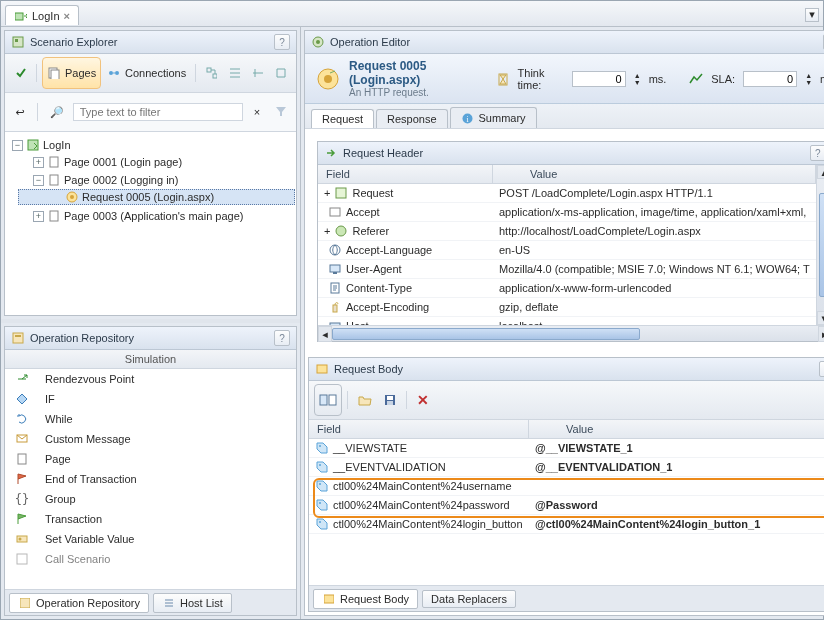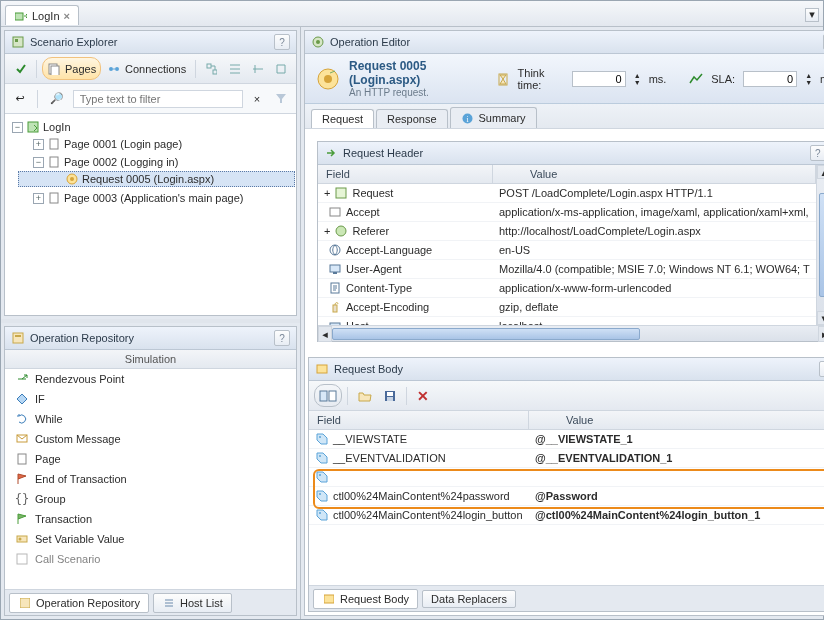--- a/index.html
+++ b/index.html
@@ -12,40 +12,40 @@
   .left { width:300px; display:flex; flex-direction:column; border-right:1px solid #b8c0c9; min-height:0;}
   .right { flex:1; display:flex; flex-direction:column; min-height:0; }
 
   .panel { display:flex; flex-direction:column; border:1px solid #b8c0c9; margin:3px; background:#fff; min-height:0; }
   .panel-head { display:flex; align-items:center; gap:5px; padding:3px 6px; background:linear-gradient(#eef3fb,#d9e2ee); border-bottom:1px solid #bcc7d4; }
   .panel-head .title-icon { width:14px; height:14px; display:inline-flex; align-items:center; justify-content:center; }
   .panel-head .title { flex:1; font-weight:normal; color:#2b3a4a; }
   .help-btn { width:16px; height:16px; border:1px solid #b8c0c9; border-radius:2px; display:flex; align-items:center; justify-content:center; background:linear-gradient(#fdfdfd,#e8edf4); color:#7a8798; cursor:pointer; font-size:10px;}
 
   .toolbar { display:flex; align-items:center; gap:2px; padding:3px 5px; background:linear-gradient(#f6f8fa,#e4e9f0); border-bottom:1px solid #cfd6df; }
-  .tbtn { display:inline-flex; align-items:center; justify-content:center; min-width:20px; height:23px; padding:0 4px; border:1px solid transparent; border-radius:10px; cursor:pointer; }
+  .tbtn { display:inline-flex; align-items:center; justify-content:center; min-width:20px; height:32px; padding:0 4px; border:1px solid transparent; border-radius:4px; cursor:pointer; }
   .tbtn.active, .tbtn:hover { border-color:#f1c27d; background:linear-gradient(#fff6e1,#ffe3a8); }
   .tbtn.label { gap:4px; padding:0 6px; }
   .sep { width:1px; height:18px; background:#cfd6df; margin:0 3px; }
 
   .filter-row { display:flex; align-items:center; gap:4px; padding:3px 5px; border-bottom:1px solid #cfd6df; background:#f7f9fb; }
   .filter-row input { flex:1; border:1px solid #cfd6df; padding:2px 6px; font: inherit; color:#999; }
   .tree { flex:1; overflow:auto; padding:4px 1px; background:#fff; }
   .tree ul { list-style:none; }
   .tree li { white-space:nowrap; padding:1px 0 1px 4px; }
   .tree .node { display:flex; align-items:center; gap:3px; padding:1px 2px; }
   .tree .node.sel { background:#d6e4f5; border:1px dotted #5b7aa6; padding:0 1px; }
   .node .exp { width:11px; height:11px; border:1px solid #9aa6b2; display:inline-flex; align-items:center; justify-content:center; font-size:9px; line-height:1; color:#566; background:#fff; cursor:pointer; }
   .indent { display:inline-block; }
   .w14 { width:14px; } .w42 { width:42px; }
   .icon { width:14px; height:14px; display:inline-flex; align-items:center; justify-content:center; flex-shrink:0; }
 
   .list { flex:1; overflow:auto; background:#fff; }
   .list-head { padding:3px 10px; background:linear-gradient(#f3f5f8,#e4e9f0); color:#555; border-bottom:1px solid #cfd6df; font-weight:normal;text-align:center;}
-  .list-row { display:flex; align-items:center; gap:6px; padding:3px 10px; }
+  .list-row { display:flex; align-items:center; gap:16px; padding:3px 10px; }
 
   .op-header { padding:5px 10px; display:flex; align-items:center; gap:8px; background:linear-gradient(#f2f6fc,#dbe4f1); border-bottom:1px solid #bcd; }
   .op-header .big-icon { width:26px; height:26px; }
   .op-header .ttl { font-weight:bold; color:#2c5a84; font-size:12px; }
   .op-header .sub { color:#6b7b8b; font-size:10px; }
   .op-header .spacer { flex:1; }
   .numbox { width:54px; border:1px solid #b8c0c9; text-align:right; padding:1px 3px; background:#fff; font:inherit; }
 
   .subtabs { display:flex; align-items:flex-end; gap:2px; padding:3px 6px 0; background:linear-gradient(#eef2f7,#e4e9f0); border-bottom:1px solid #cfd6df;}
   .subtab { padding:3px 10px; border:1px solid #b8c0c9; border-bottom:none; background:#e9edf3; border-radius:3px 3px 0 0; cursor:pointer; display:flex; align-items:center; gap:4px;}
@@ -465,21 +465,21 @@
               <div class="grid-row">
                   <div class="cell colF">
                     <span class="exp blank"></span>
                     <span class="icon">
                       <svg width="12" height="12">
                         <rect x="1" y="2" width="10" height="8" fill="#fff" stroke="#888"></rect>
                       </svg>
                     </span>
                     <span>Accept</span>
                   </div>
-                  <div class="cell colV">application/x-ms-application, image/xaml, application/xaml+xml,</div>
+                  <div class="cell colV">application/x-ms-application, image/time, application/xaml+xml,</div>
                 </div>
               <div class="grid-row">
                   <div class="cell colF">
                     <span class="exp">+</span>
                     <span class="icon">
                       <svg width="12" height="12">
                         <circle cx="6" cy="6" r="5" fill="#cbe7b6" stroke="#6a9a4a"></circle>
                       </svg>
                     </span>
                     <span>Referer</span>
@@ -630,20 +630,21 @@
                 <div class="cell body-colV strong">@__EVENTVALIDATION_1</div>
               </div>
             <div class="grid-row">
                 <div class="cell body-colF">
                   <span class="icon">
                     <svg width="12" height="12">
                       <path d="M1 1 L7 1 L11 5 L11 11 L5 11 L1 7 Z" fill="#cfe6f7" stroke="#5aa3d8"></path>
                       <circle cx="4" cy="4" r="1" fill="#5aa3d8"></circle>
                     </svg>
                   </span>
+                  <span>ctl00%24MainContent%24username</span>
                 </div>
               </div>
             <div class="grid-row">
                 <div class="cell body-colF">
                   <span class="icon">
                     <svg width="12" height="12">
                       <path d="M1 1 L7 1 L11 5 L11 11 L5 11 L1 7 Z" fill="#cfe6f7" stroke="#5aa3d8"></path>
                       <circle cx="4" cy="4" r="1" fill="#5aa3d8"></circle>
                     </svg>
                   </span>

